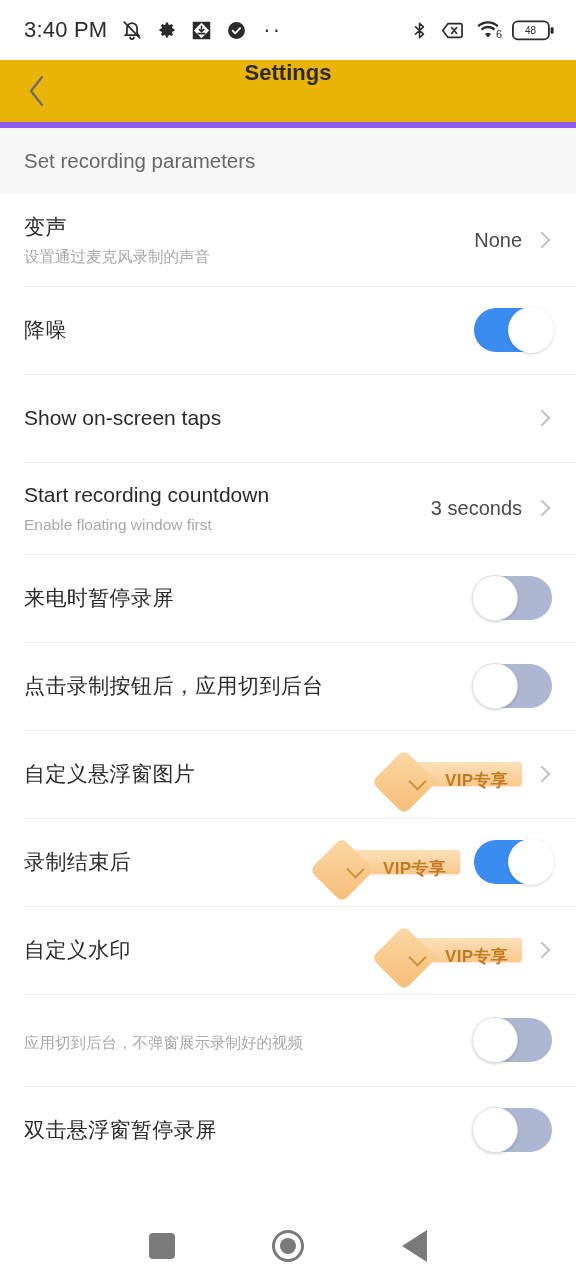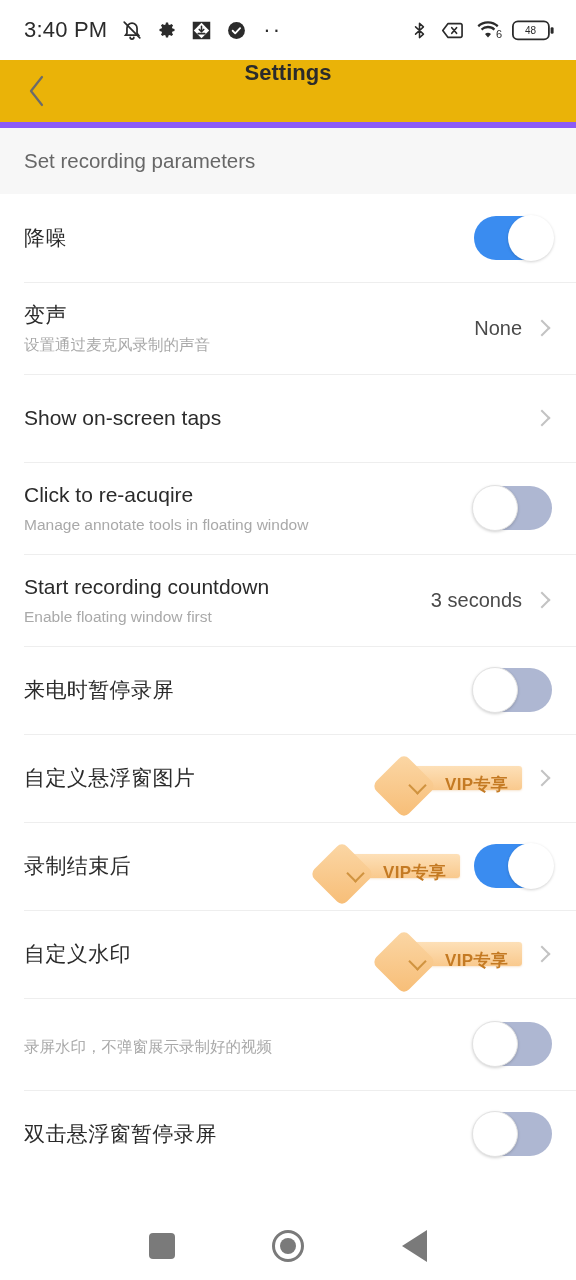--- a/index.html
+++ b/index.html
@@ -190,72 +190,71 @@
     </div>
     <div class="appbar-title">Settings</div>
   </div>
 
   <div class="section-head">
     <span>Set recording parameters</span>
   </div>
 
   <div class="scroll-area">
     <div class="list" id="settings-list">
-        <div class="row">
-          <div class="row-text">
-            <div class="row-title cn">降噪</div>
-          </div>
-          <div class="row-right">
-            <div class="toggle on">
-              <div class="knob"></div>
-            </div>
-          </div>
-        </div>
         <div class="row two-line">
           <div class="row-text">
             <div class="row-title cn">变声</div>
             <div class="row-sub">设置通过麦克风录制的声音</div>
           </div>
           <div class="row-right">
             <span class="row-value">None</span>
             <span class="chev"></span>
           </div>
         </div>
         <div class="row">
           <div class="row-text">
+            <div class="row-title cn">降噪</div>
+          </div>
+          <div class="row-right">
+            <div class="toggle on">
+              <div class="knob"></div>
+            </div>
+          </div>
+        </div>
+        <div class="row">
+          <div class="row-text">
             <div class="row-title">Show on-screen taps</div>
           </div>
           <div class="row-right">
             <span class="chev"></span>
-          </div>
-        </div>
-        <div class="row two-line">
-          <div class="row-text">
-            <div class="row-title">Click to re-acuqire</div>
-            <div class="row-sub">Manage annotate tools in floating window</div>
-          </div>
-          <div class="row-right">
-            <div class="toggle off">
-              <div class="knob"></div>
-            </div>
           </div>
         </div>
         <div class="row two-line">
           <div class="row-text">
             <div class="row-title">Start recording countdown</div>
             <div class="row-sub">Enable floating window first</div>
           </div>
           <div class="row-right">
             <span class="row-value">3 seconds</span>
             <span class="chev"></span>
           </div>
         </div>
         <div class="row">
           <div class="row-text">
             <div class="row-title cn">来电时暂停录屏</div>
+          </div>
+          <div class="row-right">
+            <div class="toggle off">
+              <div class="knob"></div>
+            </div>
+          </div>
+        </div>
+        <div class="row">
+          <div class="row-text">
+            <div class="row-title cn">点击录制按钮后，应用切到后台</div>
           </div>
           <div class="row-right">
             <div class="toggle off">
               <div class="knob"></div>
             </div>
           </div>
         </div>
         <div class="row">
           <div class="row-text">
             <div class="row-title cn">自定义悬浮窗图片</div>
@@ -289,21 +288,21 @@
           <div class="row-right">
             <div class="vip">
               <span class="vip-chev"></span>
               <span class="vip-text">VIP专享</span>
             </div>
             <span class="chev"></span>
           </div>
         </div>
         <div class="row two-line">
           <div class="row-text">
-            <div class="row-sub">录屏水印，不弹窗展示录制好的视频</div>
+            <div class="row-sub">应用切到后台，不弹窗展示录制好的视频</div>
           </div>
           <div class="row-right">
             <div class="toggle off">
               <div class="knob"></div>
             </div>
           </div>
         </div>
         <div class="row">
           <div class="row-text">
             <div class="row-title cn">双击悬浮窗暂停录屏</div>

